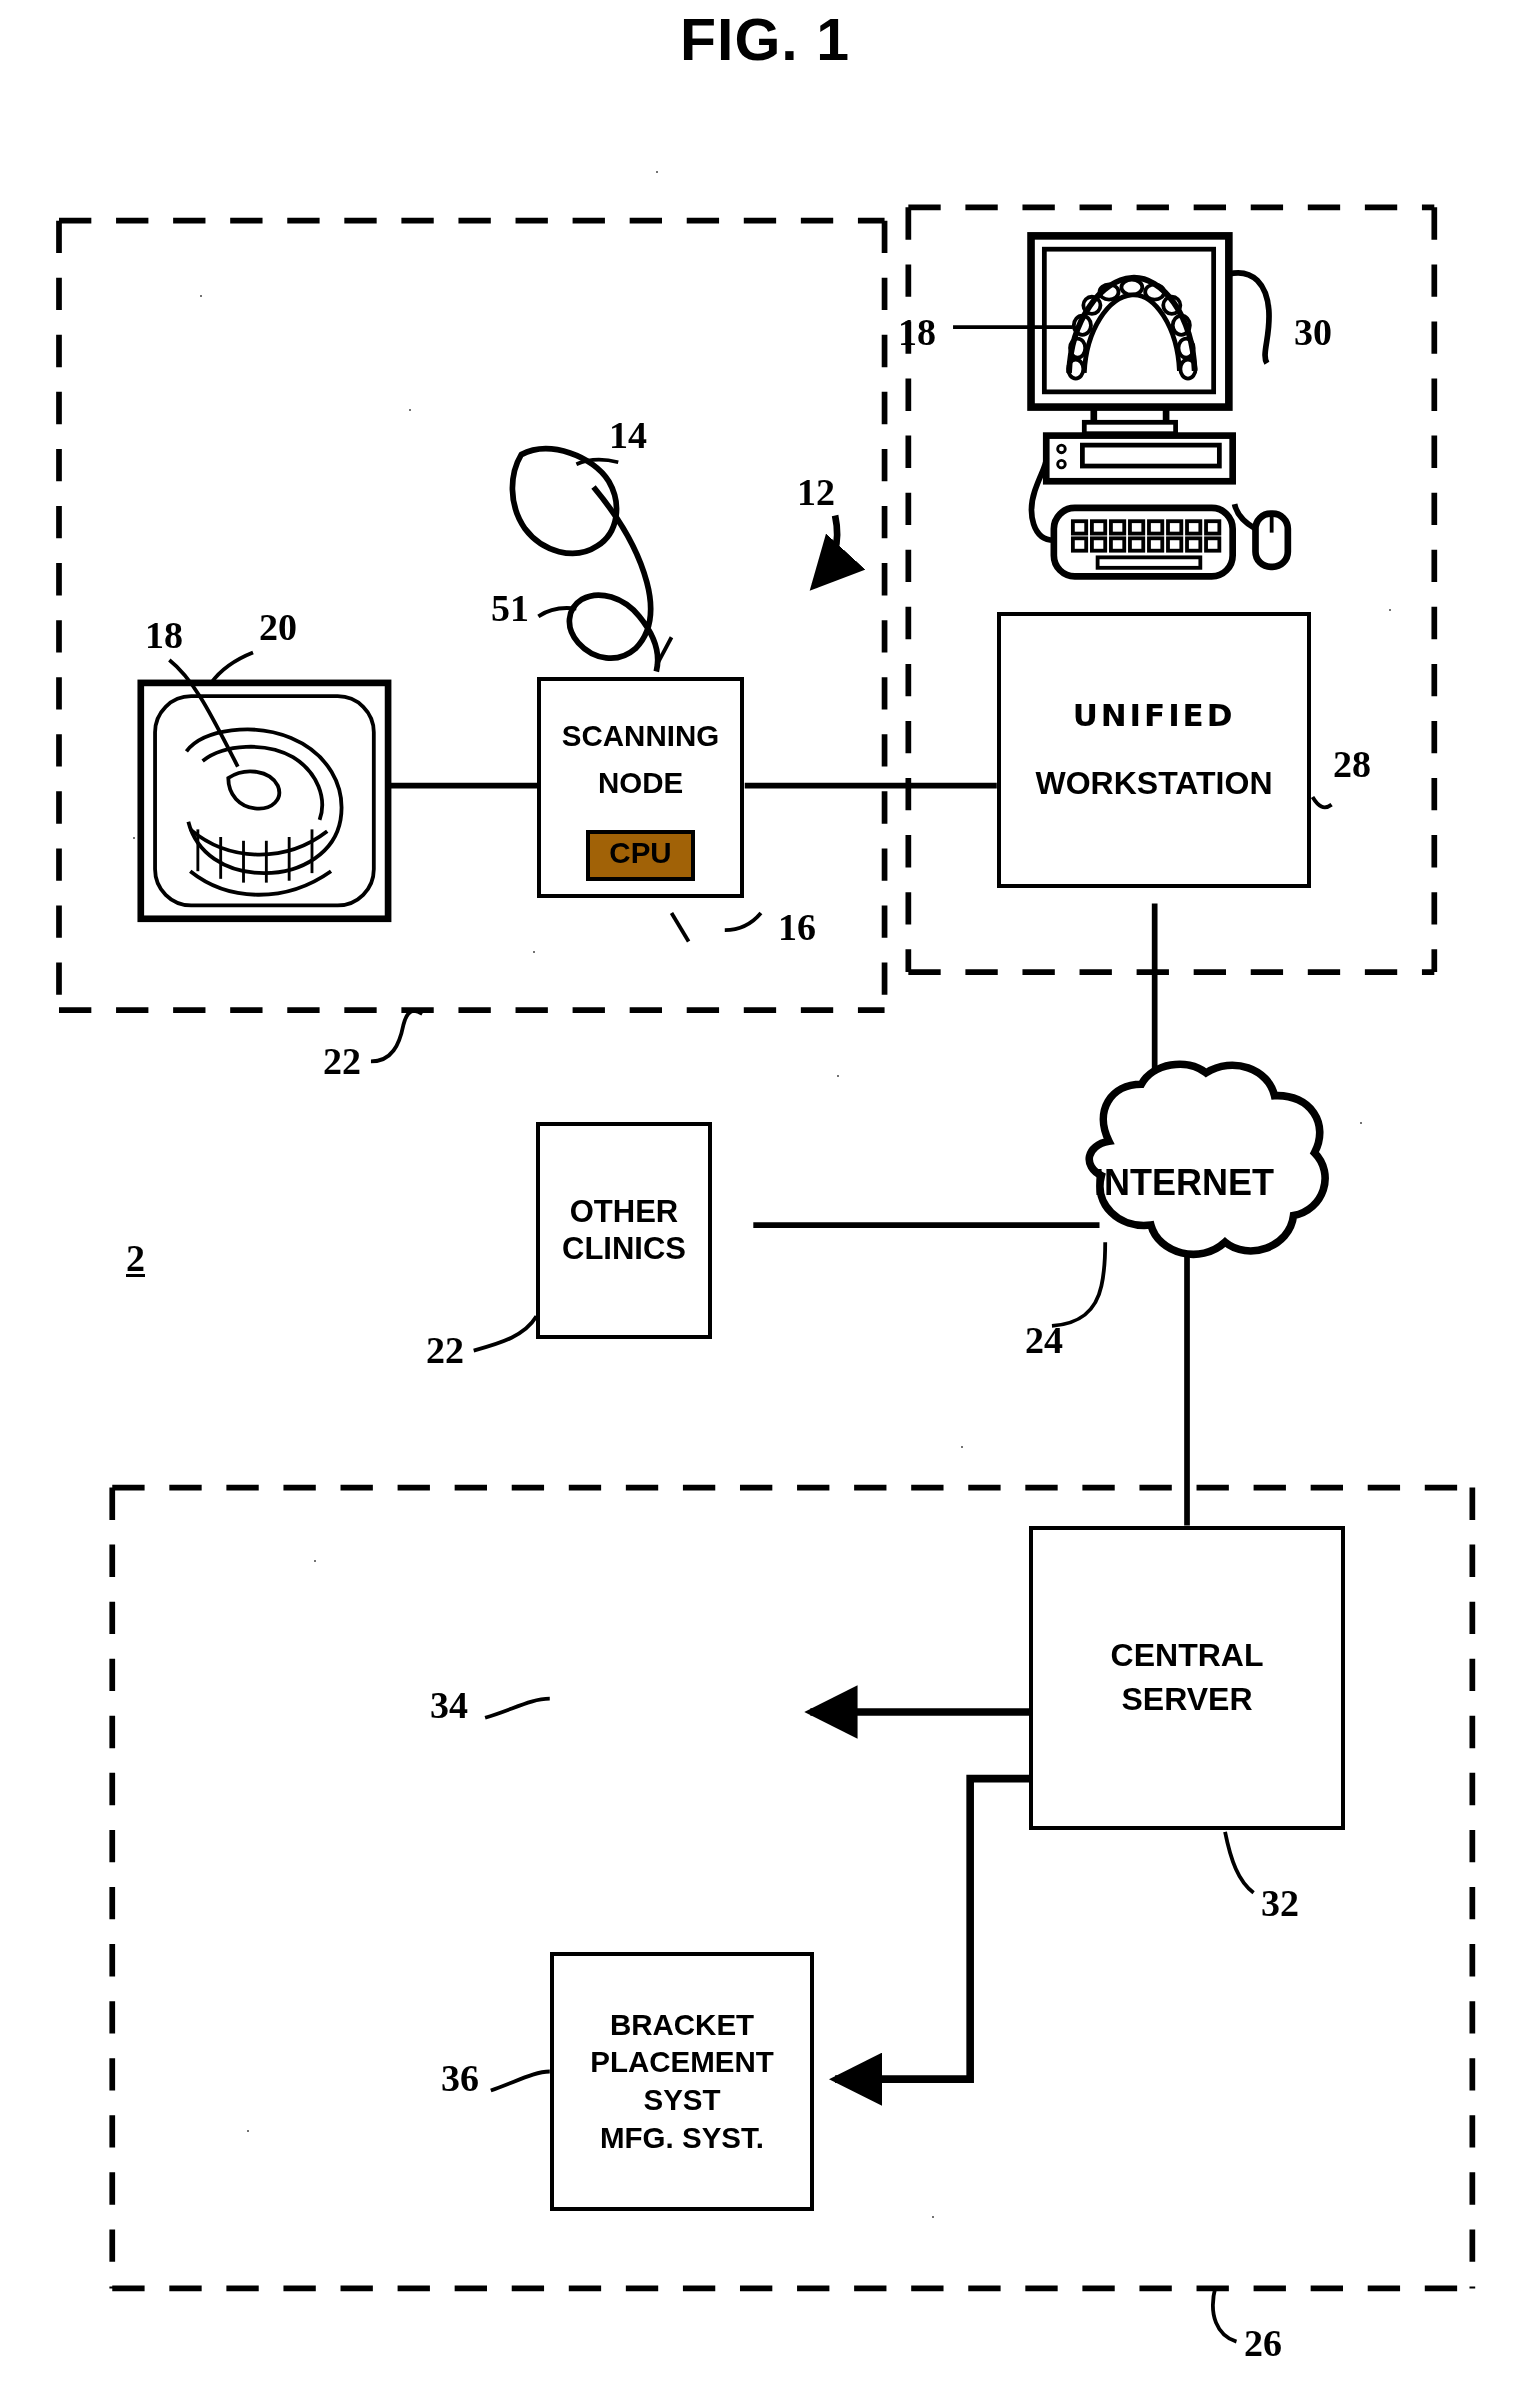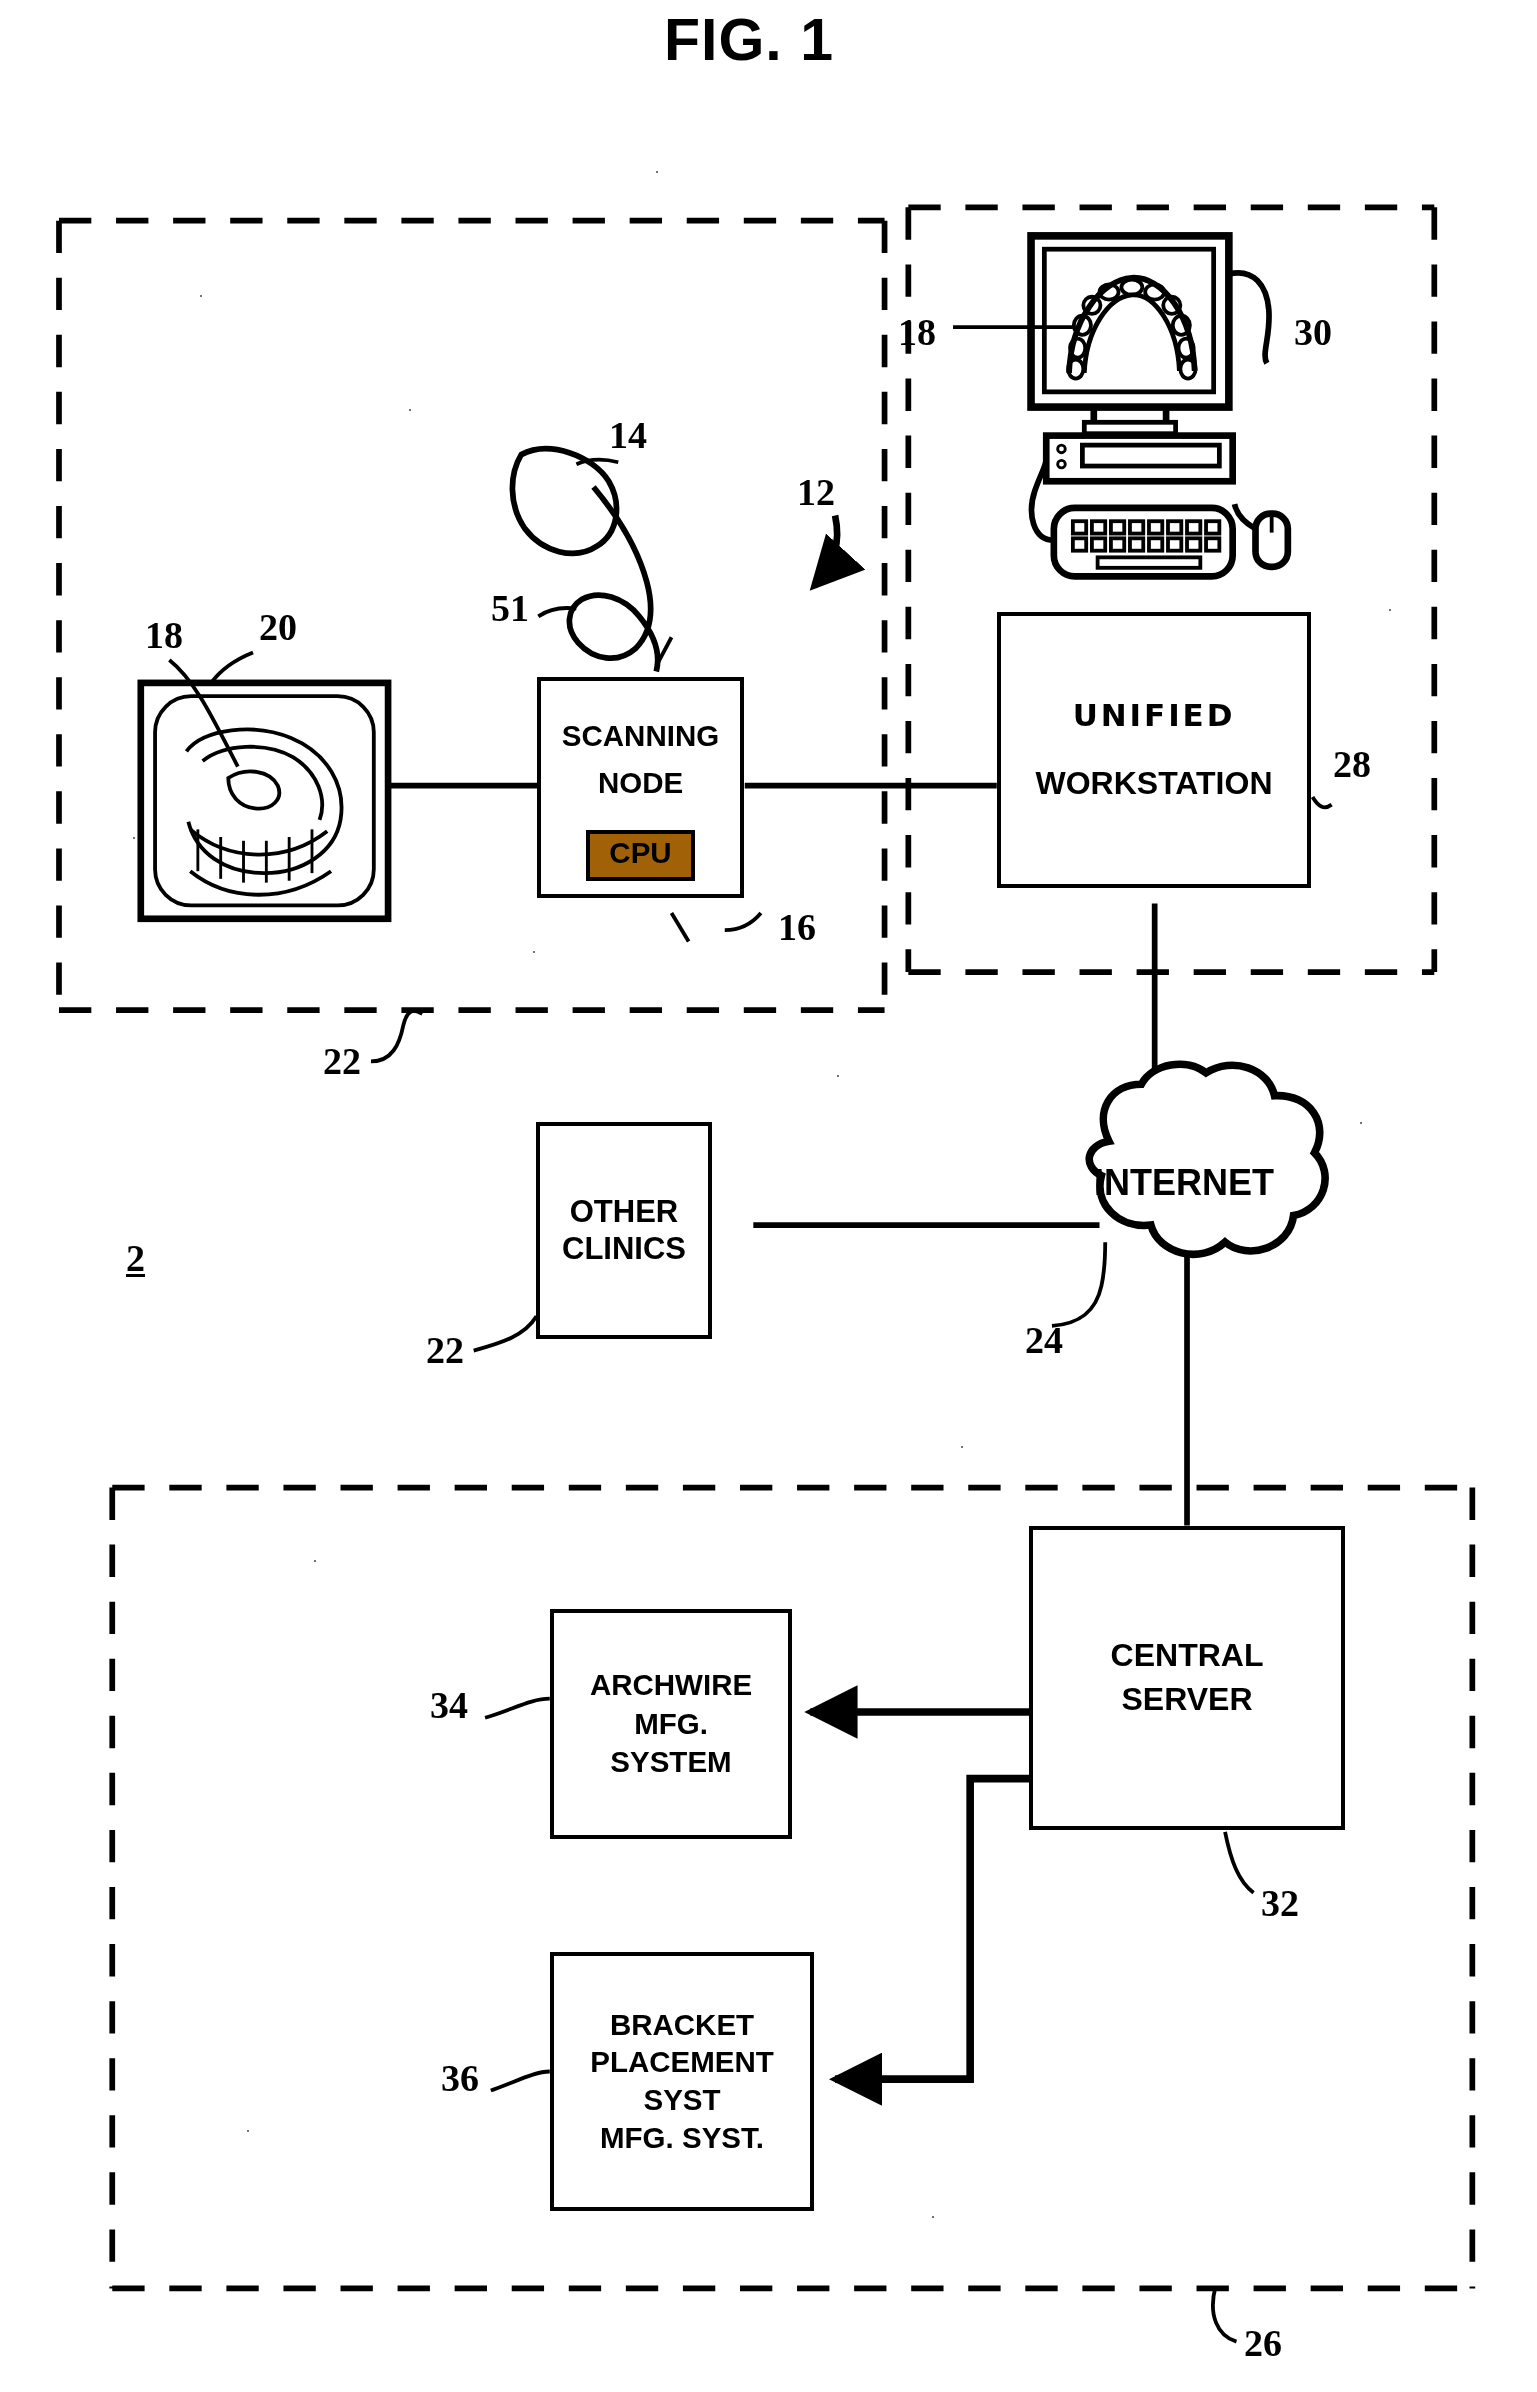--- a/index.html
+++ b/index.html
@@ -15,21 +15,21 @@
   #figure-root {
     position: relative;
     width: 1538px;
     height: 2393px;
     background: #ffffff;
     overflow: hidden;
   }
   
   .fig-title {
     position: absolute;
-    left: 0;
+    left: 16px;
     top: 5.7px;
     width: 1498px;
     text-align: center;
     font-size: 59px;
     font-weight: bold;
     letter-spacing: 1px;
     font-family: "Liberation Sans", sans-serif;
   }
   
   #canvas {
@@ -321,25 +321,20 @@
   <div class="node-box" id="other-clinics">
     <span class="line">OTHER</span>
     <span class="line">CLINICS</span>
   </div>
 
   <div class="node-box" id="central-server">
     <span class="line">CENTRAL</span>
     <span class="line">SERVER</span>
   </div>
 
-  <div class="node-box" id="archwire-mfg">
-    <span class="line">ARCHWIRE</span>
-    <span class="line">MFG.</span>
-    <span class="line">SYSTEM</span>
-  </div>
 
   <div class="node-box" id="bracket-tray">
     <span class="line">BRACKET</span>
     <span class="line">PLACEMENT</span>
     <span class="line">SYST</span>
     <span class="line">MFG. SYST.</span>
   </div>
 
   <div class="ref" id="internet-label" style="left:1094px; top:1162px; font-size:36px; font-family:'Liberation Sans',sans-serif; font-weight:bold;">INTERNET</div>
 

